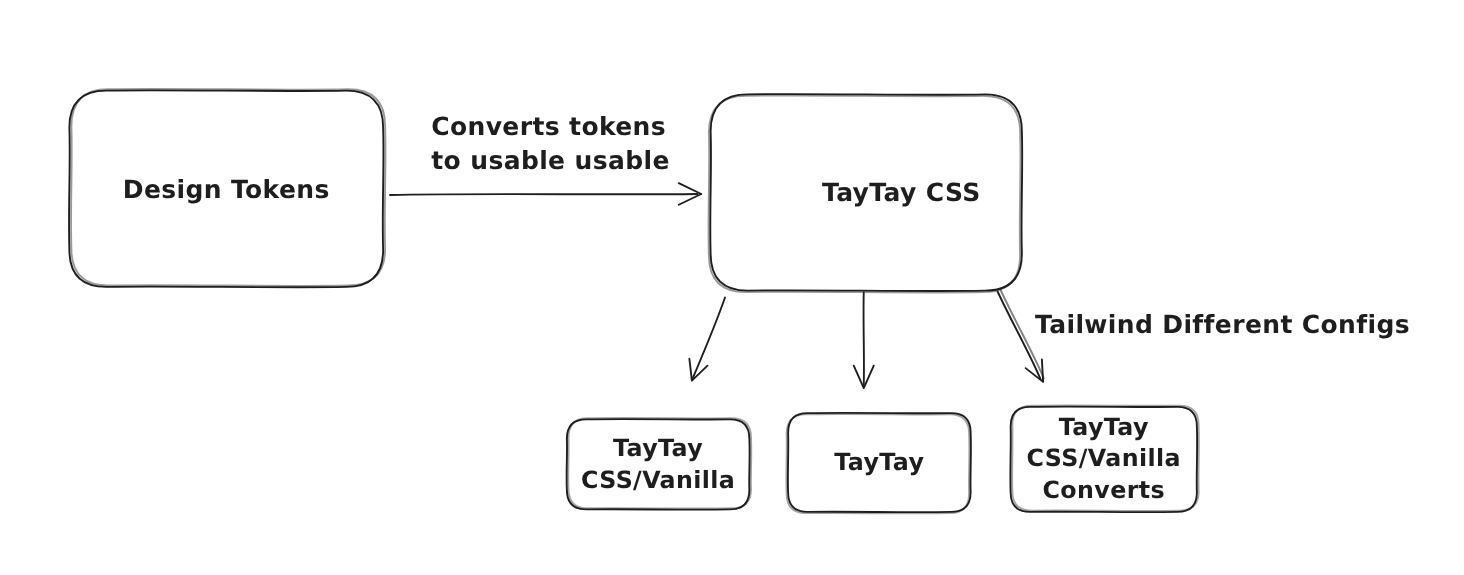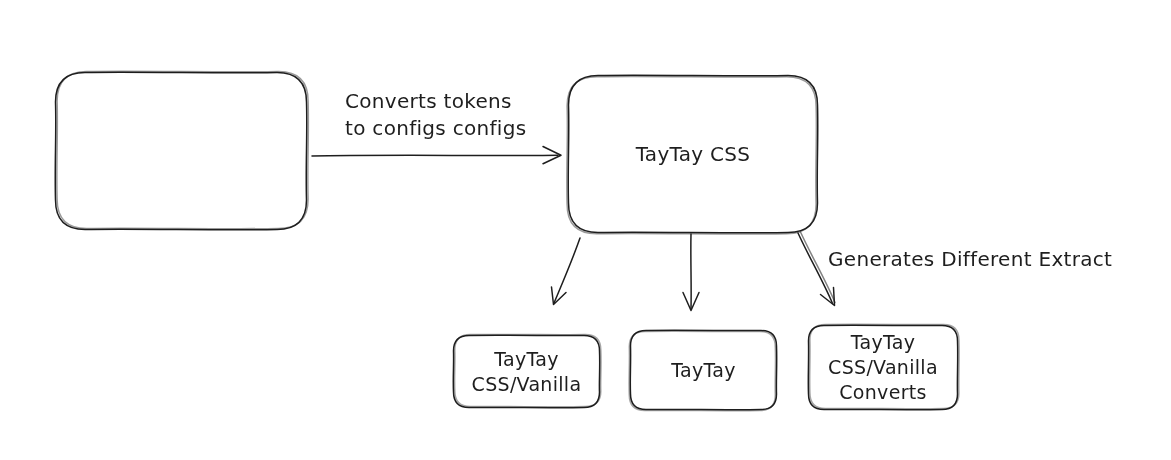--- a/index.html
+++ b/index.html
@@ -27,30 +27,31 @@
     fill: none;
     stroke: #1e1e1e;
     stroke-width: 1.5;
     stroke-linecap: round;
     stroke-linejoin: round;
   }
   .label {
     position: absolute;
     color: #1e1e1e;
     letter-spacing: 0.3px;
+    font-weight: bold;
   }
   .node-label {
     display: flex;
     flex-direction: column;
     align-items: center;
     justify-content: center;
     text-align: center;
   }
   .lbl-design-tokens { left: 55px; top: 72px; width: 252px; height: 158px; font-size: 20px; line-height: 26px; }
-  .lbl-taytay-css    { left: 568px; top: 75px; width: 250px; height: 158px; font-size: 20px; line-height: 26px; }
+  .lbl-taytay-css    { left: 568px; top: 75px; width: 250px; height: 158px; font-size: 20px; line-height: 26px; padding-left: 28px; }
   .lbl-vanilla       { left: 453px; top: 335px; width: 147px; height: 73px; font-size: 19px; line-height: 25px; }
   .lbl-tailwind      { left: 630px; top: 330px; width: 147px; height: 80px; font-size: 19px; line-height: 25px; }
   .lbl-extract       { left: 808px; top: 325px; width: 150px; height: 85px; font-size: 19px; line-height: 25px; }
   .lbl-converts      { left: 345px; top: 88px; width: 220px; font-size: 20px; line-height: 27px; text-align: left; }
   .lbl-generates     { left: 828px; top: 247px; font-size: 20px; white-space: nowrap; }
 </style>
 </head>
 <body>
 
 <div class="canvas">
@@ -90,20 +91,23 @@
 
       <g>
         <path d="M 798,233 C 809,257 823,281 832.5,303.5"></path>
         <path d="M 798,233 C 809,257 823,281 832.5,303.5" opacity="0.55" transform="translate(2.5,-1)"></path>
         <path d="M 834.5,305.5 L 833.5,287.5 M 834.5,305.5 L 820.5,294.5"></path>
       </g>
 
     </g>
   </svg>
 
+  <div class="label node-label lbl-design-tokens">
+    <span>Design Tokens</span>
+  </div>
 
   <div class="label node-label lbl-taytay-css">
     <span>TayTay CSS</span>
   </div>
 
   <div class="label node-label lbl-vanilla">
     <span>TayTay</span>
     <span>CSS/Vanilla</span>
   </div>
 
@@ -112,20 +116,20 @@
   </div>
 
   <div class="label node-label lbl-extract">
     <span>TayTay</span>
     <span>CSS/Vanilla</span>
     <span>Converts</span>
   </div>
 
   <div class="label lbl-converts">
     <div>Converts tokens</div>
-    <div>to configs configs</div>
+    <div>to usable usable</div>
   </div>
 
   <div class="label lbl-generates">
-    <span>Generates Different Extract</span>
+    <span>Tailwind Different Configs</span>
   </div>
 
 </div>
 
 </body></html>

